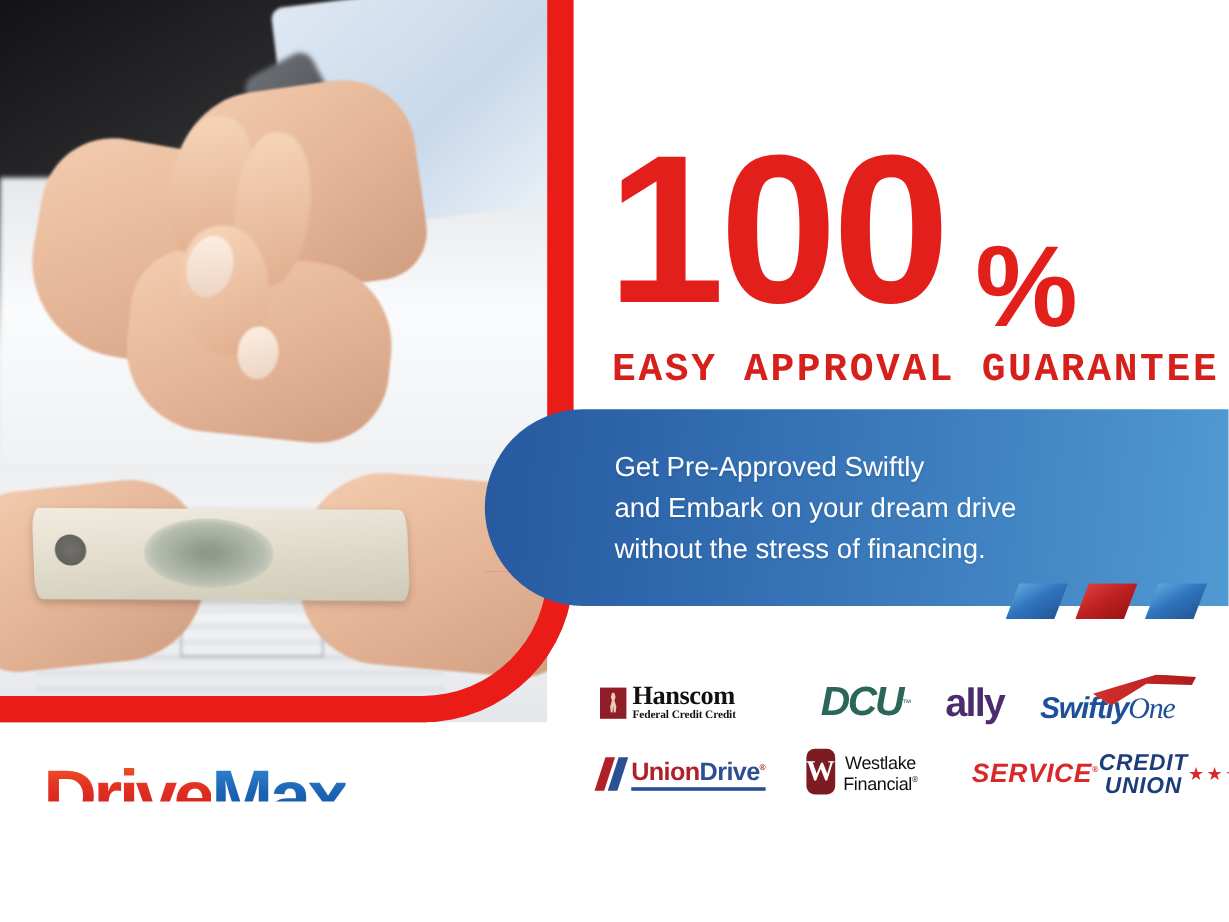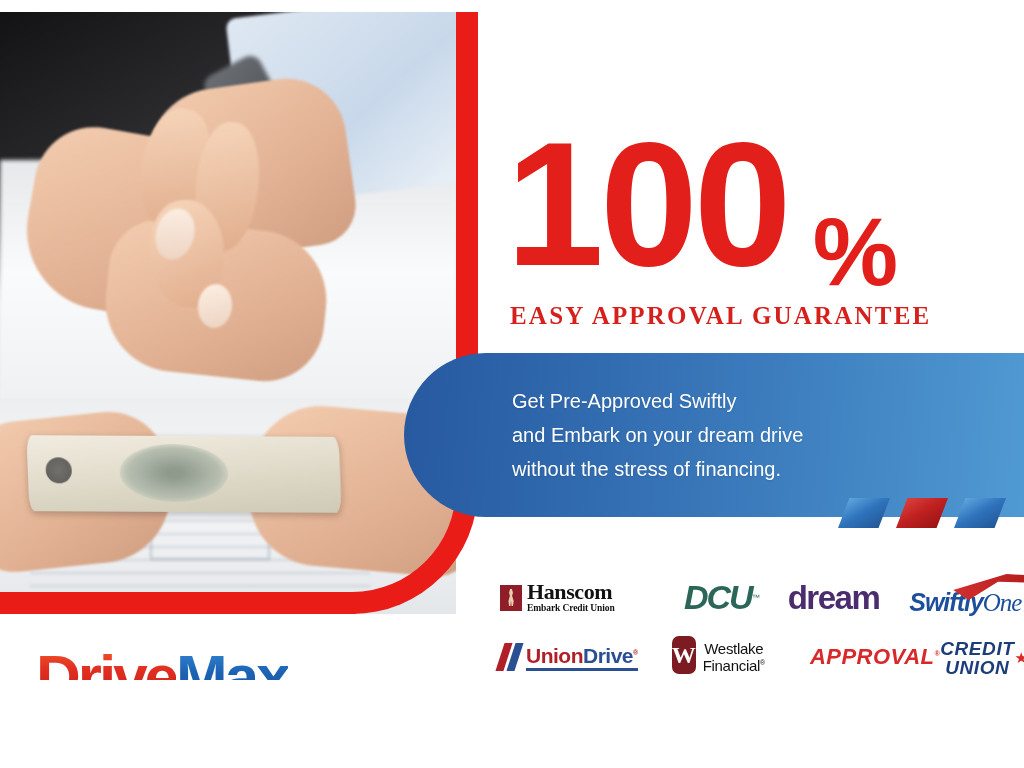--- a/index.html
+++ b/index.html
@@ -1,20 +1,20 @@
 <!DOCTYPE html>
 <html><head>
 <meta charset="utf-8">
 <title>DriveMax 100% Easy Approval Guarantee</title>
 <style>
   * { margin:0; padding:0; box-sizing:border-box; }
   html, body { width:1024px; height:768px; background:#ffffff; overflow:hidden; }
   body { font-family:"Liberation Sans", sans-serif; position:relative; }
 
-  .canvas { position:relative; width:1024px; height:668px; background:#fff; overflow:hidden;margin-top:12px; }
+  .canvas { position:relative; width:1024px; height:668px; background:#fff; overflow:hidden; }
 
   
   .photo-frame {
     position:absolute; left:0; top:0; width:456px; height:602px;
     overflow:hidden;
   }
   .photo-top {
     position:absolute; left:0; top:0; width:456px; height:392px;
     background:
       radial-gradient(ellipse 150px 110px at 160px 250px, rgba(255,224,200,.95), rgba(255,224,200,0) 70%),
@@ -121,34 +121,34 @@
   .hl-100 {
     font-size:176px; font-weight:bold; color:#e21f1a; line-height:176px;
     letter-spacing:-4px; font-family:"Liberation Sans", sans-serif;
   }
   .hl-pct {
     position:absolute; right:28px; bottom:6px;
     font-size:96px; font-weight:bold; color:#e21f1a; line-height:96px;
   }
   .subhead {
     position:absolute; left:510px; top:290px;
-    font-size:25px; font-weight:bold; color:#d6201c;
-    letter-spacing:2.2px; font-family:Liberation Serif, serif;
+    font-size:33px; font-weight:bold; color:#d6201c;
+    letter-spacing:2.2px; font-family:Liberation Mono, monospace;
     white-space:nowrap;
   }
 
   
   .blue-banner {
     position:absolute; left:404px; top:341px; width:620px; height:164px;
     background:linear-gradient(95deg,#27599f 0%, #2e66ab 22%, #3c7cbd 58%, #509ad3 100%);
     border-radius:82px 0 0 82px;
     display:flex; align-items:center;
   }
   .banner-text {
-    margin-left:108px; color:#ffffff; font-size:20px; line-height:34px;
+    margin-left:108px; color:#ffffff; font-size:23px; line-height:34px;
     font-family:"Liberation Sans", sans-serif; white-space:pre-line;
     text-shadow:0 1px 2px rgba(0,0,0,.12);
   }
 
   
   .chev-row { position:absolute; left:838px; top:486px; display:flex; gap:6px; }
   .chev {
     width:52px; height:30px;
     clip-path:polygon(22% 0, 100% 0, 78% 100%, 0% 100%);
   }
@@ -299,31 +299,31 @@
   <div class="logos">
 
     <div class="logo-row row1">
 
       <div class="logo hanscom">
         <div class="hans-emblem">
           <div class="hans-fig"></div>
         </div>
         <div class="hans-txt">
           <div class="hans-1">Hanscom</div>
-          <div class="hans-2">Embark Credit Union</div>
+          <div class="hans-2">Federal Credit Credit</div>
         </div>
       </div>
 
       <div class="logo dcu">
         <span>DCU</span>
           <sup>™</sup>
       </div>
 
       <div class="logo ally">
-        <span>dream</span>
+        <span>ally</span>
       </div>
 
       <div class="logo capone">
         <div class="co-swoosh"></div>
         <div class="co-txt">
           <span>Swiftly</span><span class="co-one">One</span>
         </div>
       </div>
 
     </div>
@@ -345,21 +345,21 @@
 
       <div class="logo westlake">
         <div class="wl-badge">W</div>
         <div class="wl-txt">
           <span>Westlake Financial</span><sup>®</sup>
         </div>
       </div>
 
       <div class="logo servicecu">
         <div class="sv-1">
-          <span>APPROVAL</span><sup>®</sup>
+          <span>SERVICE</span><sup>®</sup>
         </div>
         <div class="sv-2">CREDIT UNION</div>
         <div class="sv-stars">★★★★★</div>
       </div>
 
     </div>
   </div>
 
   <div class="drivemax">
     <div class="dm-text">

